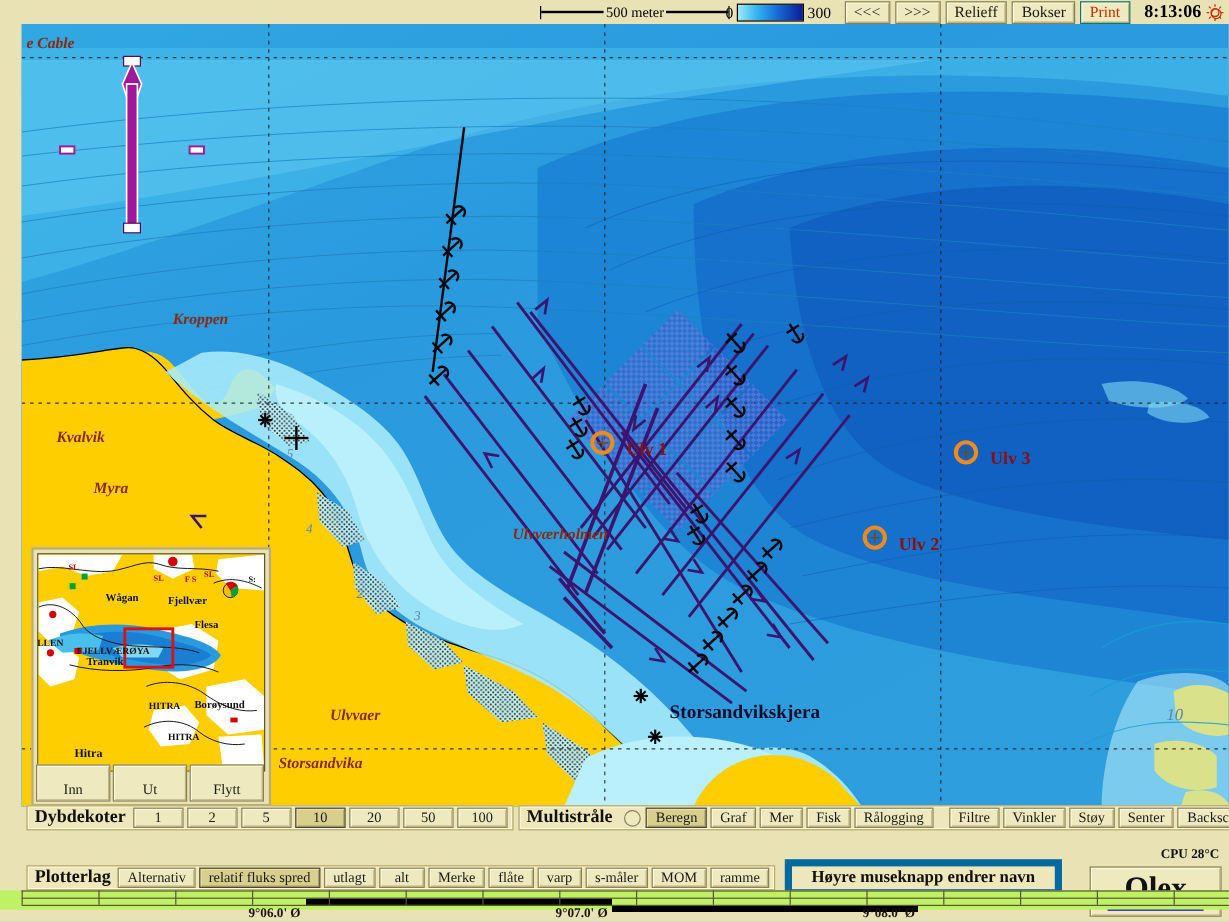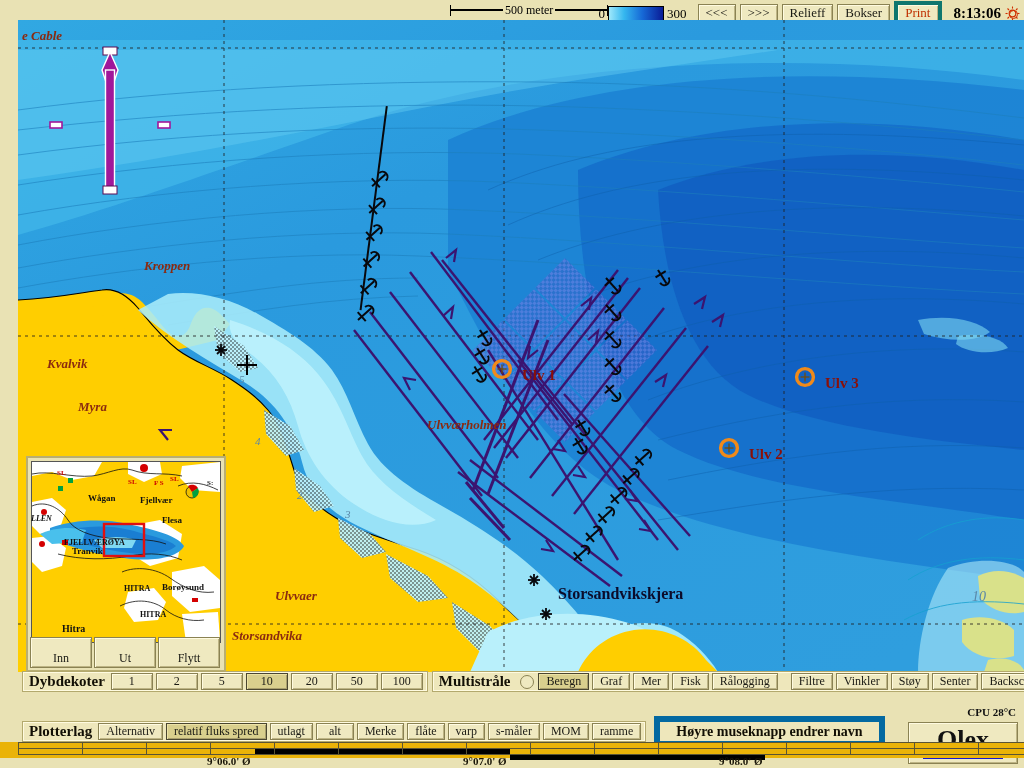--- a/index.html
+++ b/index.html
@@ -20,21 +20,21 @@
     white-space:nowrap;
     box-shadow:inset 1px 1px 0 #fffbe0, inset -1px -1px 0 #bdb484;
     cursor:default;
   }
   .btn.sel{
     background:#d9cf8d;
     border:1px solid #4a4630;
     box-shadow:inset 1px 1px 0 #ece2a6, inset -1px -1px 0 #a89e6c;
     font-weight:normal;
   }
-  .btn.print{ color:#c03000; border:4px solid #0f766e; background:#efe9c0;}
+  .btn.print{ color:#c03000; border:1px solid #0f766e; background:#efe9c0;}
   .grouplabel{
     font-family:"Liberation Serif",serif;
     font-weight:bold;
     font-size:15px;
     color:#120f05;
     padding:0 6px 0 6px;
     white-space:nowrap;
   }
 
   
@@ -100,21 +100,21 @@
   #latruler .major{position:absolute;left:0;width:5px;background:#000;}
   .latlab{
     position:absolute;left:-1px;
     font-size:10px;font-weight:bold;color:#1a1608;
     writing-mode:vertical-rl;transform:rotate(180deg);
     white-space:nowrap;font-family:"Liberation Serif",serif;
   }
 
   
   #lonruler{
-    position:absolute;left:0;top:742px;width:1024px;height:16px;background:#eab308;
+    position:absolute;left:0;top:742px;width:1024px;height:16px;background:#bef264;
   }
   #lonruler .hline{position:absolute;height:1px;background:#5a5434;left:18px;right:0;}
   #lonruler .vtick{position:absolute;width:1px;background:#5a5434;}
   #lonruler .heavy{position:absolute;height:5px;background:#000;}
   .lonlab{
     position:absolute;font-size:11px;font-weight:bold;color:#1a1608;
     font-family:"Liberation Serif",serif;white-space:nowrap;
   }
 
   
@@ -638,21 +638,21 @@
       </div>
       <span class="mlabel wpname" style="left:731px;top:426px;">Ulv 2</span>
 
       <span class="mlabel seaname" style="left:4px;top:8px;">e Cable</span>
       <span class="mlabel seaname" style="left:126px;top:238px;">Kroppen</span>
       <span class="mlabel landname" style="left:29px;top:336px;">Kvalvik</span>
       <span class="mlabel landname" style="left:60px;top:379px;">Myra</span>
       <span class="mlabel landname" style="left:13px;top:440px;">Haugen</span>
       <span class="mlabel landname" style="left:257px;top:568px;">Ulvvaer</span>
       <span class="mlabel landname" style="left:214px;top:608px;">Storsandvika</span>
-      <span class="mlabel landname" style="left:409px;top:397px;">Ulvværholmen</span>
+      <span class="mlabel landname" style="left:409px;top:417px;">Ulvværholmen</span>
       <span class="mlabel bigname" style="left:540px;top:565px;">Storsandvikskjera</span>
 
       <span class="mlabel depthnum" style="left:221px;top:353px;">5</span>
       <span class="mlabel depthnum" style="left:237px;top:415px;">4</span>
       <span class="mlabel depthnum" style="left:327px;top:488px;">3</span>
       <span class="mlabel depthnum" style="left:279px;top:469px;">2</span>
       <span class="mlabel depthnum" style="left:954px;top:569px;font-size:14px;">10</span>
 
     </div>
 
@@ -700,21 +700,21 @@
           <rect x="30" y="78" width="6" height="5" fill="#d40000"></rect>
 
           <rect x="72" y="62" width="40" height="32" fill="none" stroke="#e01010" stroke-width="2.4"></rect>
         </svg>
       </div>
 
       <span class="mlabel" style="position:absolute;left:60px;top:35px;font-size:9px;font-weight:bold;color:#111;">Wågan</span>
       <span class="mlabel" style="position:absolute;left:112px;top:37px;font-size:9px;font-weight:bold;color:#111;">Fjellvær</span>
       <span class="mlabel" style="position:absolute;left:134px;top:57px;font-size:9px;font-weight:bold;color:#111;">Flesa</span>
       <span class="mlabel" style="position:absolute;left:36px;top:80px;font-size:8px;font-weight:bold;color:#111;">FJELLVÆRØYA</span>
-      <span class="mlabel" style="position:absolute;left:3px;top:56px;font-size:8px;font-weight:bold;color:#111;font-style:italic;">LLEN</span>
+      <span class="mlabel" style="position:absolute;left:3px;top:73px;font-size:8px;font-weight:bold;color:#111;">LLEN</span>
       <span class="mlabel" style="position:absolute;left:44px;top:88px;font-size:9px;font-weight:bold;color:#111;">Tranvik</span>
       <span class="mlabel" style="position:absolute;left:96px;top:126px;font-size:8px;font-weight:bold;color:#111;">HITRA</span>
       <span class="mlabel" style="position:absolute;left:134px;top:124px;font-size:9px;font-weight:bold;color:#111;">Borøysund</span>
       <span class="mlabel" style="position:absolute;left:112px;top:152px;font-size:8px;font-weight:bold;color:#111;">HITRA</span>
       <span class="mlabel" style="position:absolute;left:34px;top:165px;font-size:10px;font-weight:bold;color:#111;">Hitra</span>
       <span class="mlabel" style="position:absolute;left:29px;top:11px;font-size:7px;font-weight:bold;color:#c00;">SL</span>
       <span class="mlabel" style="position:absolute;left:100px;top:20px;font-size:7px;font-weight:bold;color:#c00;">SL</span>
       <span class="mlabel" style="position:absolute;left:142px;top:17px;font-size:7px;font-weight:bold;color:#c00;">SL</span>
       <span class="mlabel" style="position:absolute;left:126px;top:21px;font-size:7px;font-weight:bold;color:#c00;">F S</span>
       <span class="mlabel" style="position:absolute;left:179px;top:21px;font-size:7px;font-weight:bold;color:#111;">S:</span>

